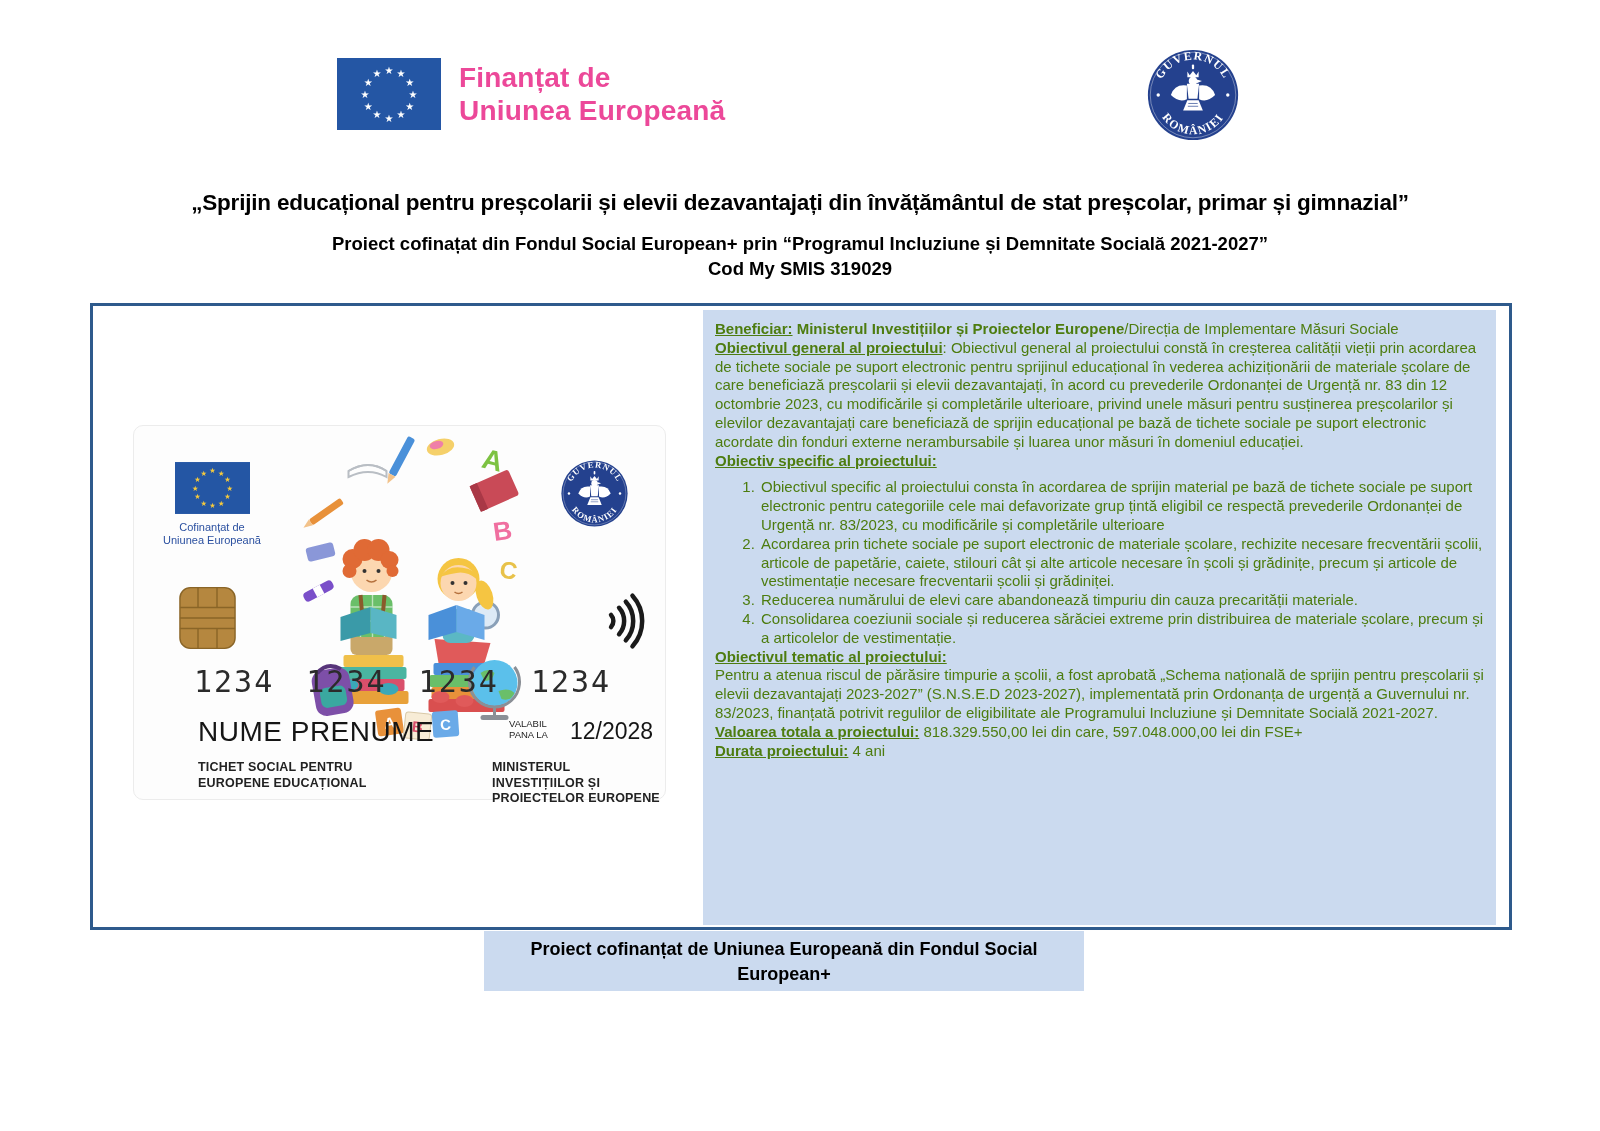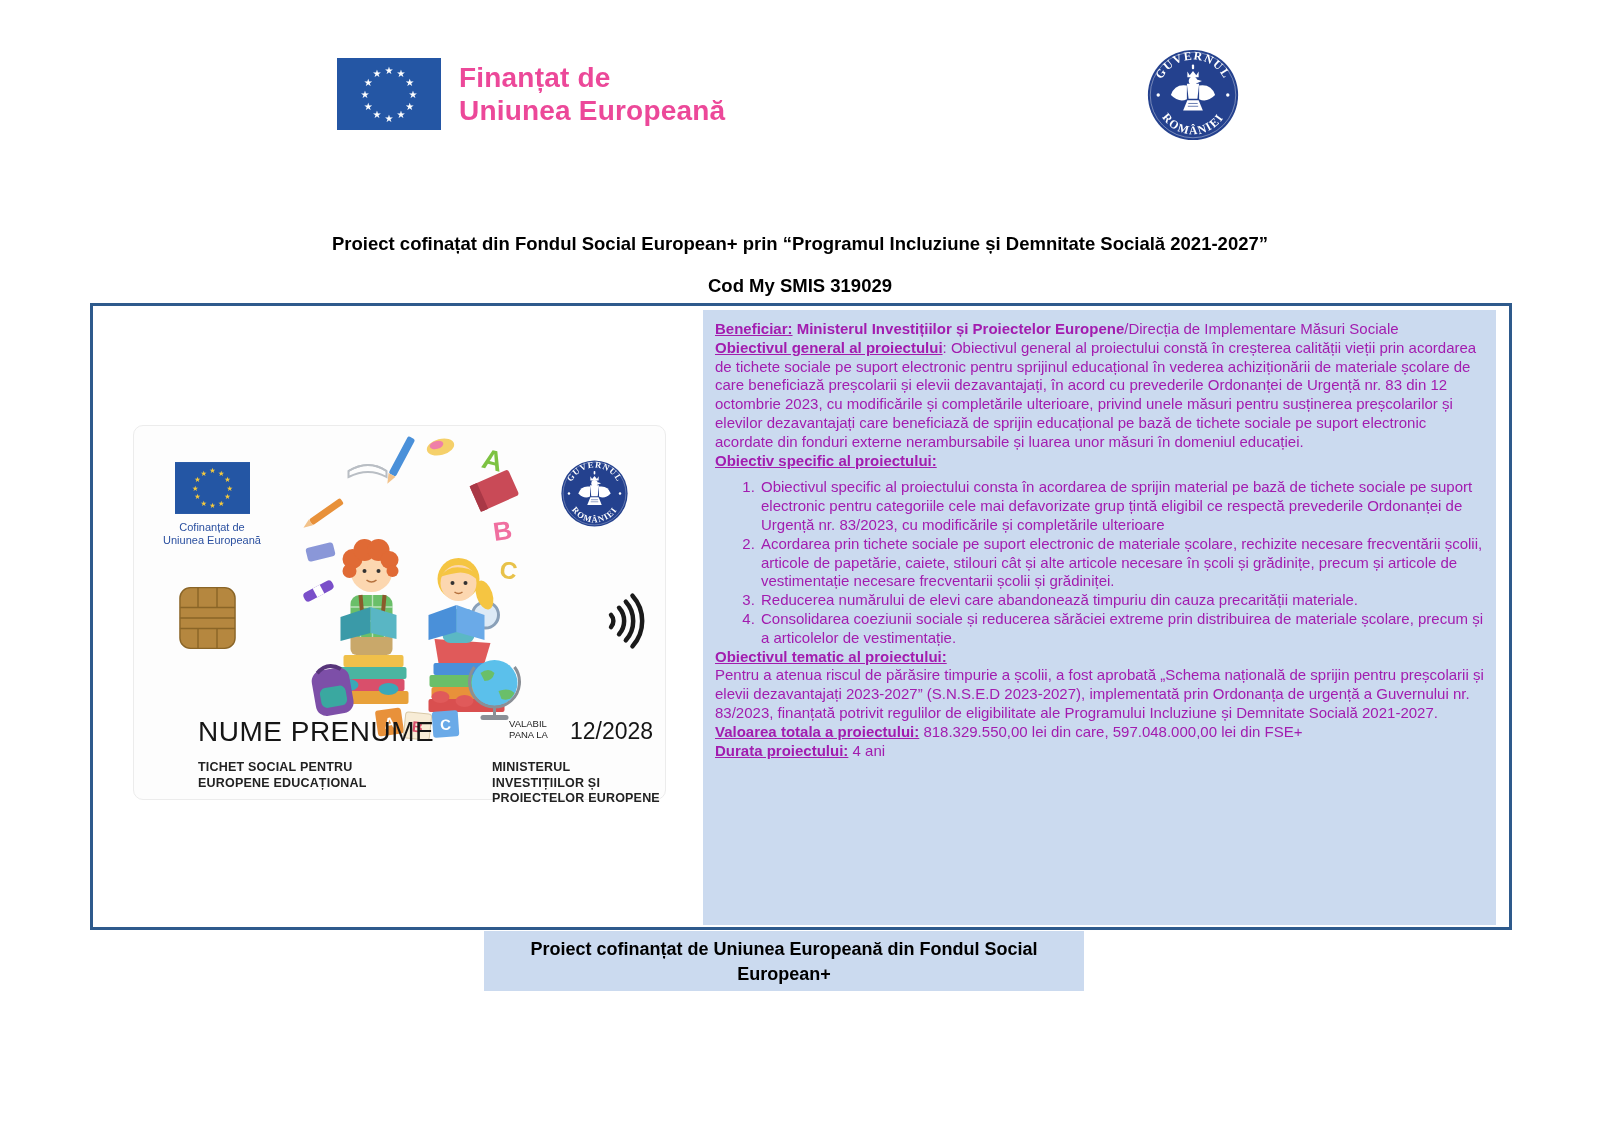--- a/index.html
+++ b/index.html
@@ -23,21 +23,21 @@
   
   .main-title {
     left:0; top:190px; width:1600px; text-align:center;
     font-size:22.5px; font-weight:bold; letter-spacing:-0.2px; color:#000;
   }
   .sub-title1 {
     left:0; top:233px; width:1600px; text-align:center;
     font-size:18.5px; font-weight:bold; color:#000;
   }
   .sub-title2 {
-    left:0; top:275px; width:1600px; text-align:center;
+    left:0; top:258px; width:1600px; text-align:center;
     font-size:18.5px; font-weight:bold; color:#000;
   }
 
   
   .content-box {
     left:90px; top:303px; width:1422px; height:627px;
     border:3px solid #2e5a8c; background:#fff;
   }
 
   
@@ -70,21 +70,21 @@
     top:334px; font-size:12.5px; font-weight:bold; line-height:15.5px; color:#222;
     letter-spacing:0.2px;
   }
   .card-type { left:64px; }
   .card-issuer { left:358px; }
 
   
   .info-panel {
     left:610px; top:4px; width:793px; height:615px;
     background:#cbdaef; padding:10px 12px 0 12px;
-    font-size:15px; line-height:18.8px; color:#a21caf; overflow:hidden;
+    font-size:15px; line-height:18.8px; color:#4d7c0f; overflow:hidden;
   }
   .info-panel p { margin:0; }
   .mt12 { margin-top:12px; }
   .bu { font-weight:bold; text-decoration:underline; }
   .info-panel b { font-weight:bold; }
   .info-panel ol { margin:8px 0 0 0; padding-left:44px; }
   .info-panel li { padding-left:2px; }
 
   
   .footer-banner {
@@ -157,20 +157,21 @@
       <div>Uniunea Europeană</div>
     </div>
   </div>
 
   <div class="abs gov-seal-header">
     <svg viewBox="0 0 100 100">
         <use href="#govseal"></use>
       </svg>
   </div>
 
+  <div class="abs main-title">„Sprijin educațional pentru preșcolarii și elevii dezavantajați din învățământul de stat preșcolar, primar și gimnazial”</div>
   <div class="abs sub-title1">Proiect cofinațat din Fondul Social European+ prin “Programul Incluziune și Demnitate Socială 2021-2027”</div>
   <div class="abs sub-title2">Cod My SMIS 319029</div>
 
   <div class="abs content-box">
 
     <div class="abs social-card">
 
       <div class="abs card-flag">
         <svg viewBox="0 0 104 72">
             <use href="#euflag"></use>
@@ -325,20 +326,21 @@
         <svg viewBox="0 0 60 80">
           <g stroke="#1a1a1a" stroke-width="5" fill="none" stroke-linecap="round">
             <path d="M13.4 33.3 A10,10 0 0 1 13.4 46.7"></path>
             <path d="M22.3 25.3 A22,22 0 0 1 22.3 54.7"></path>
             <path d="M29.8 18.6 A32,32 0 0 1 29.8 61.4"></path>
             <path d="M37.2 11.9 A42,42 0 0 1 37.2 68.1"></path>
           </g>
         </svg>
       </div>
 
+      <div class="abs card-number">1234 1234 1234 1234</div>
       <div class="abs card-name">NUME PRENUME</div>
       <div class="abs card-valid-label">
         <div>VALABIL</div>
         <div>PANA LA</div>
       </div>
       <div class="abs card-valid-value">12/2028</div>
       <div class="abs card-type">
         <div>TICHET SOCIAL PENTRU</div>
         <div>EUROPENE EDUCAȚIONAL</div>
       </div>

